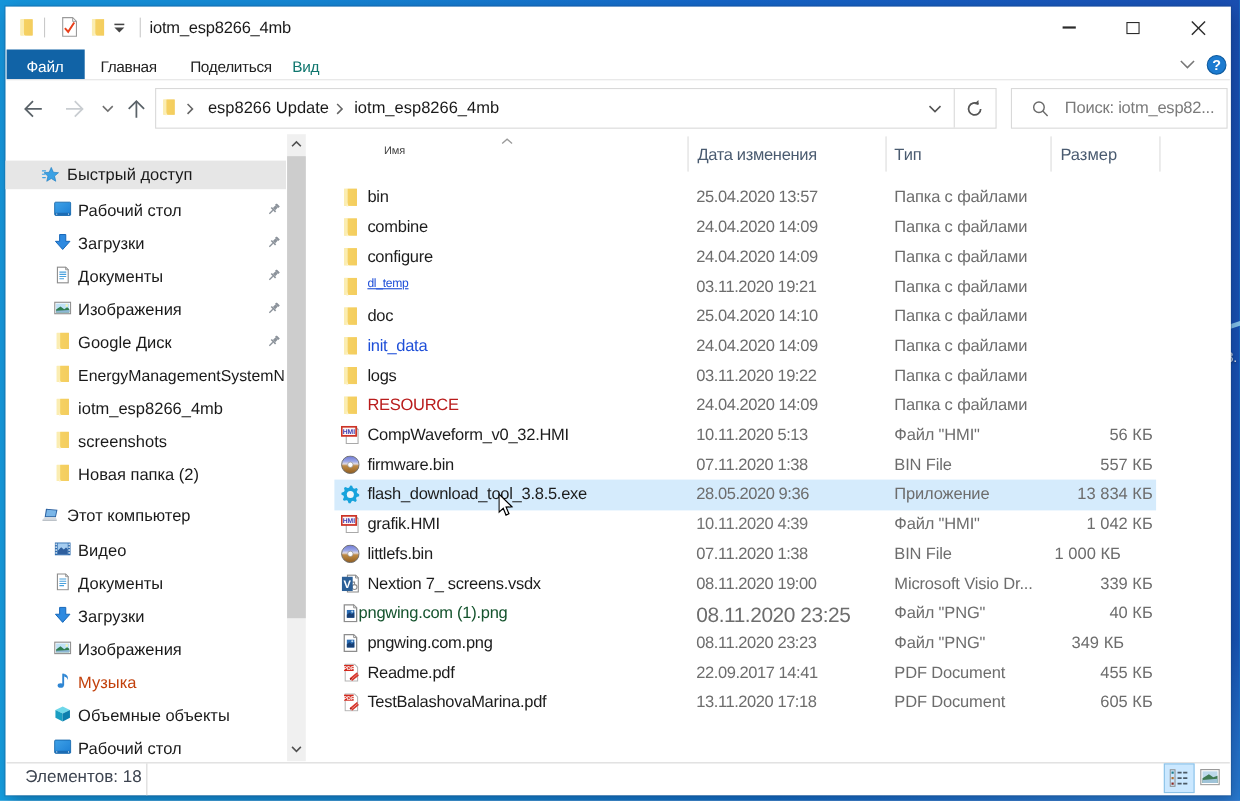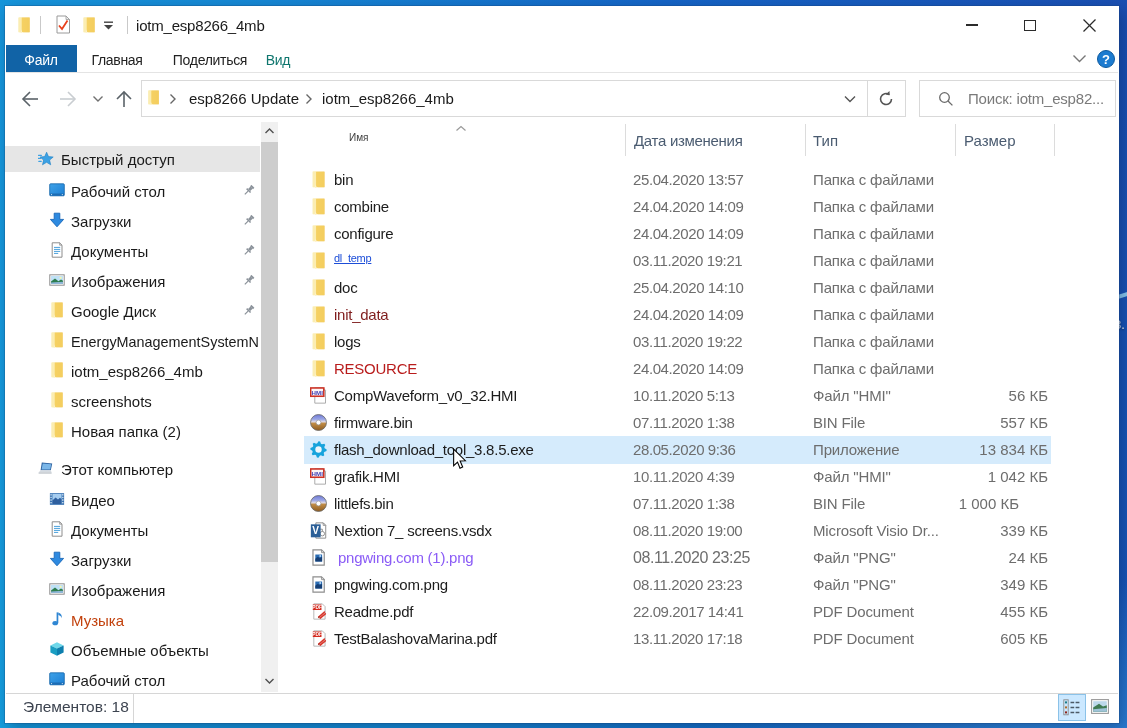--- a/index.html
+++ b/index.html
@@ -459,21 +459,21 @@
         <stop offset="0" stop-color="#f9e9a0"></stop>
         <stop offset="0.35" stop-color="#f6d96e"></stop>
         <stop offset="1" stop-color="#efc351"></stop>
       </linearGradient>
     </defs>
     <rect x="2.6" y="0.6" width="11" height="14.6" fill="url(#fg)"></rect>
     <rect x="2.6" y="0.6" width="3.2" height="14.6" fill="#fbedb2"></rect>
     <path d="M5.8 0.6 H13.6 V15.2 H7.2 L5.8 14.2 Z" fill="#f4cf60" opacity="0.85"></path>
     <path d="M5.2 12.6 L6.4 15.9 L4.6 15.9 Z" fill="#fdf3cd"></path>
   </svg>
-<div class="t" style="left:334px;top:306px;font-size:15px;letter-spacing:-0.25px;color:#7f1d1d;">init_data</div>
+<div class="t" style="left:334px;top:306px;font-size:15px;letter-spacing:-0.25px;color:#1d4ed8;">init_data</div>
 <div class="t" style="left:633px;top:306px;font-size:15px;letter-spacing:-0.4px;color:#6d6d6d;">24.04.2020 14:09</div>
 <div class="t" style="left:813px;top:306px;font-size:15px;letter-spacing:-0.15px;color:#6d6d6d;">Папка с файлами</div>
 <svg style="position:absolute;left:310px;top:333px" width="17" height="17" viewBox="0 0 16 16">
     <defs>
       <linearGradient id="fg" x1="0" y1="0" x2="1" y2="0">
         <stop offset="0" stop-color="#f9e9a0"></stop>
         <stop offset="0.35" stop-color="#f6d96e"></stop>
         <stop offset="1" stop-color="#efc351"></stop>
       </linearGradient>
     </defs>
@@ -575,35 +575,35 @@
 <div class="t" style="left:633px;top:522px;font-size:15px;letter-spacing:-0.4px;color:#6d6d6d;">08.11.2020 19:00</div>
 <div class="t" style="left:813px;top:522px;font-size:15px;letter-spacing:-0.15px;color:#6d6d6d;">Microsoft Visio Dr...</div>
 <div class="t" style="left:948px;top:522px;width:100px;text-align:right;font-size:15px;color:#6d6d6d;">339 КБ</div>
 <svg style="position:absolute;left:310px;top:549px" width="17" height="17" viewBox="0 0 16 16">
     <path d="M2.8 0.8 H10.8 L13.4 3.4 V15.2 H2.8 Z" fill="#ffffff" stroke="#8d8d8d" stroke-width="1.1"></path>
     <path d="M10.8 0.8 L13.4 3.4 H10.8 Z" fill="#f0f0f0" stroke="#8d8d8d" stroke-width="0.8"></path>
     <rect x="5" y="5.2" width="6.4" height="6.6" fill="#2b6db4"></rect>
     <path d="M5 9.2 L7.4 7.4 L9.2 8.8 L11.4 7.2 V11.8 H5 Z" fill="#173f74"></path>
     <circle cx="9.6" cy="6.6" r="0.9" fill="#bcd8f0"></circle>
   </svg>
-<div class="t" style="left:338px;top:549px;font-size:15px;letter-spacing:-0.25px;color:#8b5cf6;text-align:center;">pngwing.com (1).png</div>
-<div class="t" style="left:633px;top:549px;font-size:16px;letter-spacing:-0.4px;color:#6d6d6d;">08.11.2020 23:25</div>
+<div class="t" style="left:326px;top:549px;font-size:15px;letter-spacing:-0.25px;color:#14532d;text-align:center;">pngwing.com (1).png</div>
+<div class="t" style="left:633px;top:549px;font-size:19px;letter-spacing:-0.4px;color:#6d6d6d;">08.11.2020 23:25</div>
 <div class="t" style="left:813px;top:549px;font-size:15px;letter-spacing:-0.15px;color:#6d6d6d;">Файл "PNG"</div>
-<div class="t" style="left:948px;top:549px;width:100px;text-align:right;font-size:15px;color:#6d6d6d;">24 КБ</div>
+<div class="t" style="left:948px;top:549px;width:100px;text-align:right;font-size:15px;color:#6d6d6d;">40 КБ</div>
 <svg style="position:absolute;left:310px;top:576px" width="17" height="17" viewBox="0 0 16 16">
     <path d="M2.8 0.8 H10.8 L13.4 3.4 V15.2 H2.8 Z" fill="#ffffff" stroke="#8d8d8d" stroke-width="1.1"></path>
     <path d="M10.8 0.8 L13.4 3.4 H10.8 Z" fill="#f0f0f0" stroke="#8d8d8d" stroke-width="0.8"></path>
     <rect x="5" y="5.2" width="6.4" height="6.6" fill="#2b6db4"></rect>
     <path d="M5 9.2 L7.4 7.4 L9.2 8.8 L11.4 7.2 V11.8 H5 Z" fill="#173f74"></path>
     <circle cx="9.6" cy="6.6" r="0.9" fill="#bcd8f0"></circle>
   </svg>
 <div class="t" style="left:334px;top:576px;font-size:15px;letter-spacing:-0.25px;color:#1c1c1c;">pngwing.com.png</div>
 <div class="t" style="left:633px;top:576px;font-size:15px;letter-spacing:-0.4px;color:#6d6d6d;">08.11.2020 23:23</div>
 <div class="t" style="left:813px;top:576px;font-size:15px;letter-spacing:-0.15px;color:#6d6d6d;">Файл "PNG"</div>
-<div class="t" style="left:948px;top:576px;width:100px;text-align:right;font-size:15px;color:#6d6d6d;">349 КБ</div>
+<div class="t" style="left:948px;top:576px;width:100px;text-align:center;font-size:15px;color:#6d6d6d;">349 КБ</div>
 <svg style="position:absolute;left:310px;top:603px" width="17" height="17" viewBox="0 0 16 16">
     <path d="M3.6 0.8 H11.6 L14.2 3.4 V15.2 H3.6 Z" fill="#ffffff" stroke="#b5b5b5" stroke-width="0.9"></path>
     <rect x="2.6" y="1.4" width="8.2" height="5.2" fill="#d42a1e"></rect>
     <text x="6.7" y="5.6" font-family="Liberation Sans,sans-serif" font-size="4.6" font-weight="bold" fill="#ffffff" text-anchor="middle">PDF</text>
     <g stroke="#d8372c" stroke-width="1.5" stroke-linecap="round">
       <path d="M8.2 13.2 L13.6 8.6"></path>
       <path d="M9.6 14.2 L14.4 10.2"></path>
     </g>
     <path d="M7.6 14.4 L9.4 13.2 L8.2 12.4 Z" fill="#8d1a12"></path>
   </svg>

